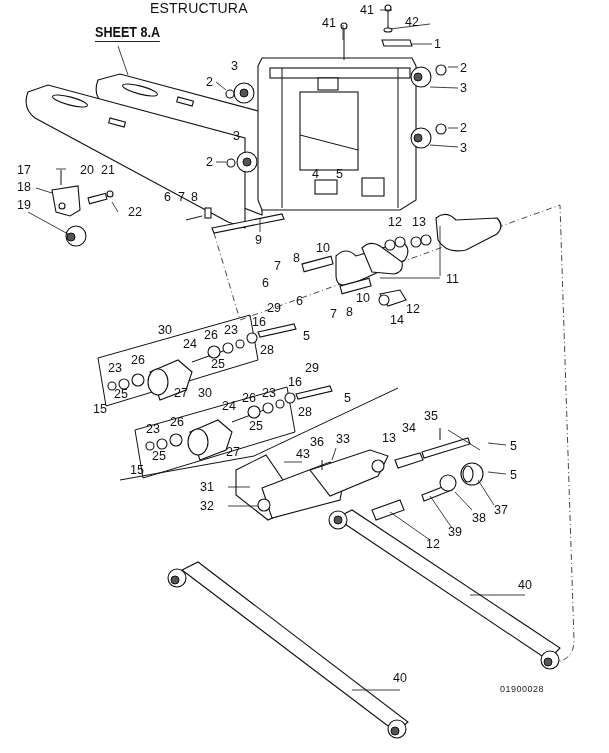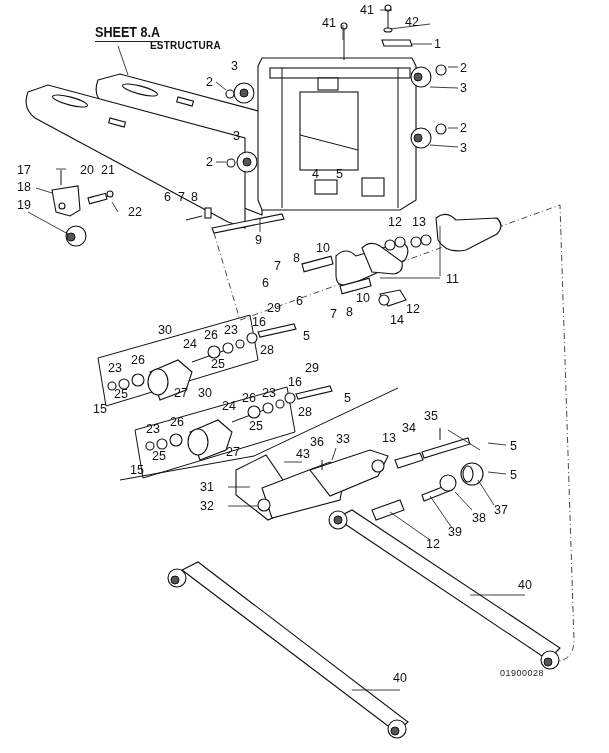--- a/index.html
+++ b/index.html
@@ -1,20 +1,20 @@
 <!DOCTYPE html>
 <html><head>
 <meta charset="utf-8">
 <style>
   html, body { margin:0; padding:0; background:#ffffff; }
   body { width:609px; height:753px; overflow:hidden; position:relative; font-family:"Liberation Sans", sans-serif; }
   #diagram { position:absolute; left:0; top:0; width:609px; height:753px; }
-  .header-title { position:absolute; left:150px; top:0px; font-size:10px; font-weight:bold; color:#111; letter-spacing:0.2px;margin-top:40px; }
+  .header-title { position:absolute; left:150px; top:0px; font-size:14px; font-weight:normal; color:#111; letter-spacing:0.2px; }
   .sheet-ref { position:absolute; left:95px; top:24px; font-size:14px; font-weight:bold; color:#111; border-bottom:1.5px solid #222; padding-bottom:1px; transform:scaleX(0.9); transform-origin:left; }
-  .drawing-code { position:absolute; left:500px; top:668px; font-size:9px; color:#222; letter-spacing:0.5px; }
+  .drawing-code { position:absolute; left:500px; top:684px; font-size:9px; color:#222; letter-spacing:0.5px; }
   svg text.callout { font-family:"Liberation Sans", sans-serif; font-size:12.5px; fill:#111; }
   .ln { stroke:#111; stroke-width:1; fill:none; }
   .part { stroke:#111; stroke-width:1.1; fill:#fff; }
   .part-dark { stroke:#111; stroke-width:1; fill:#555; }
   .dash { stroke:#333; stroke-width:0.9; fill:none; stroke-dasharray:6 3 1 3; }
   .leader { stroke:#111; stroke-width:0.8; fill:none; }
 </style>
 </head>
 <body>
 

